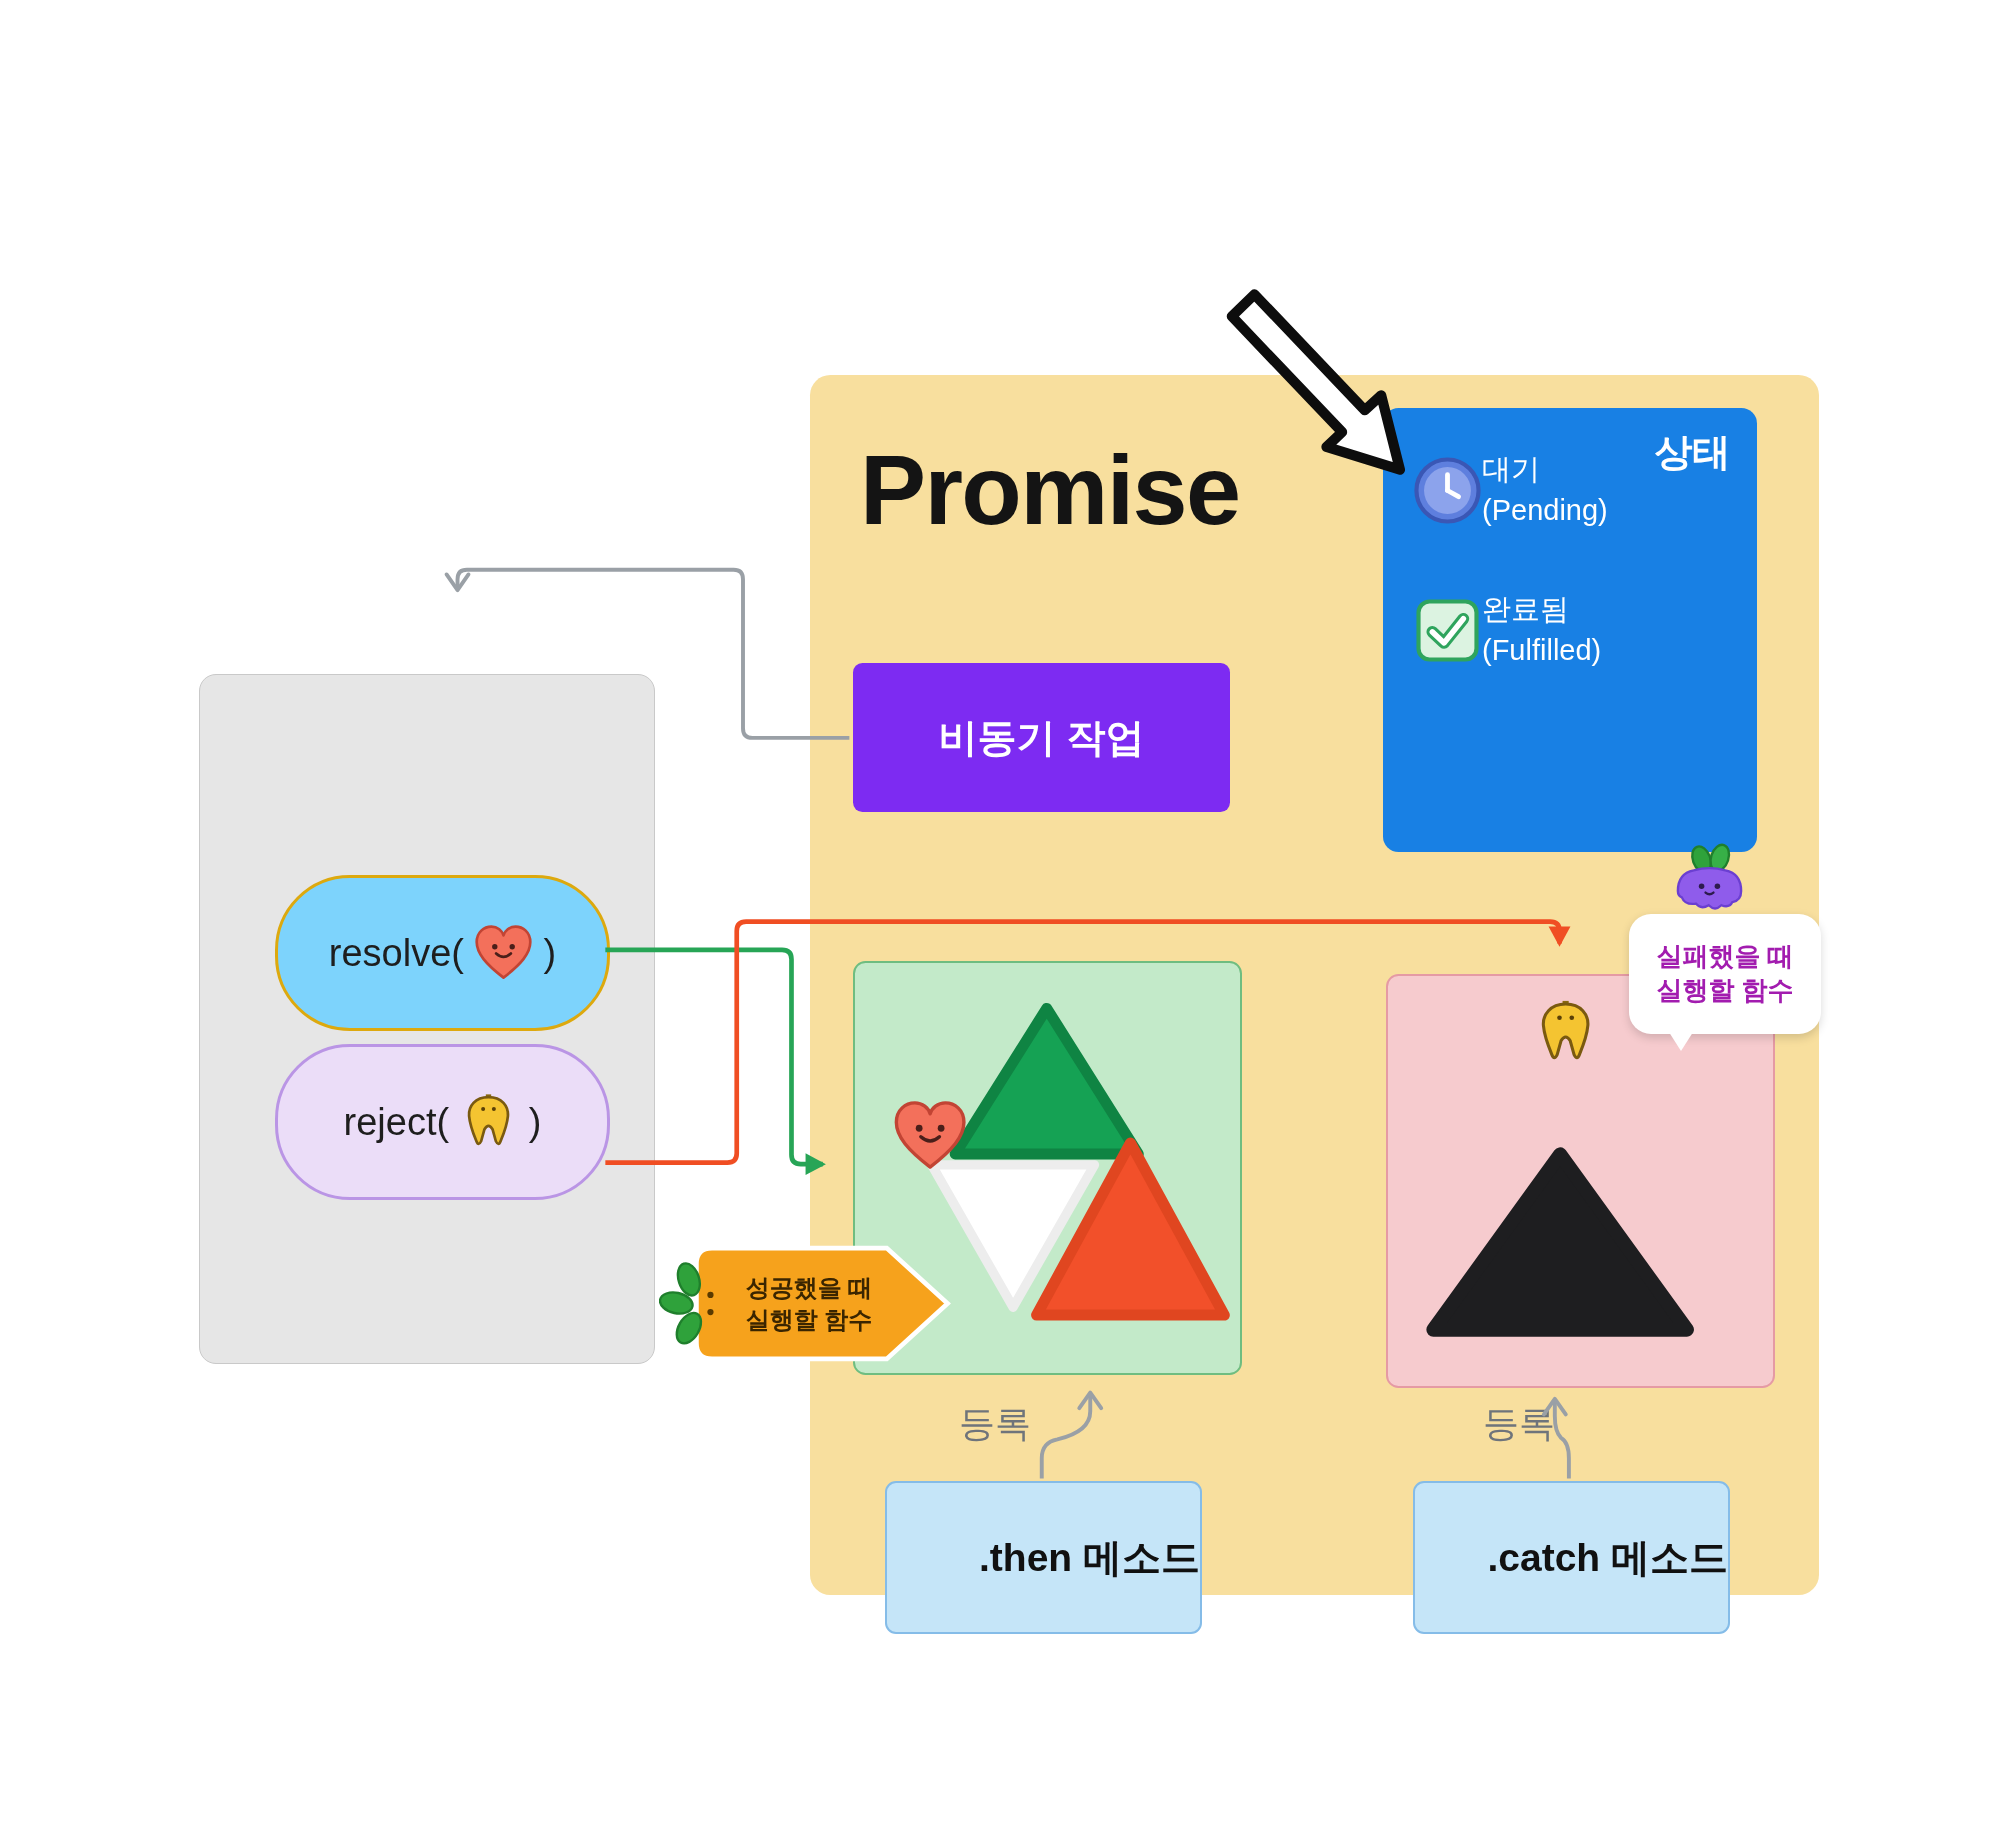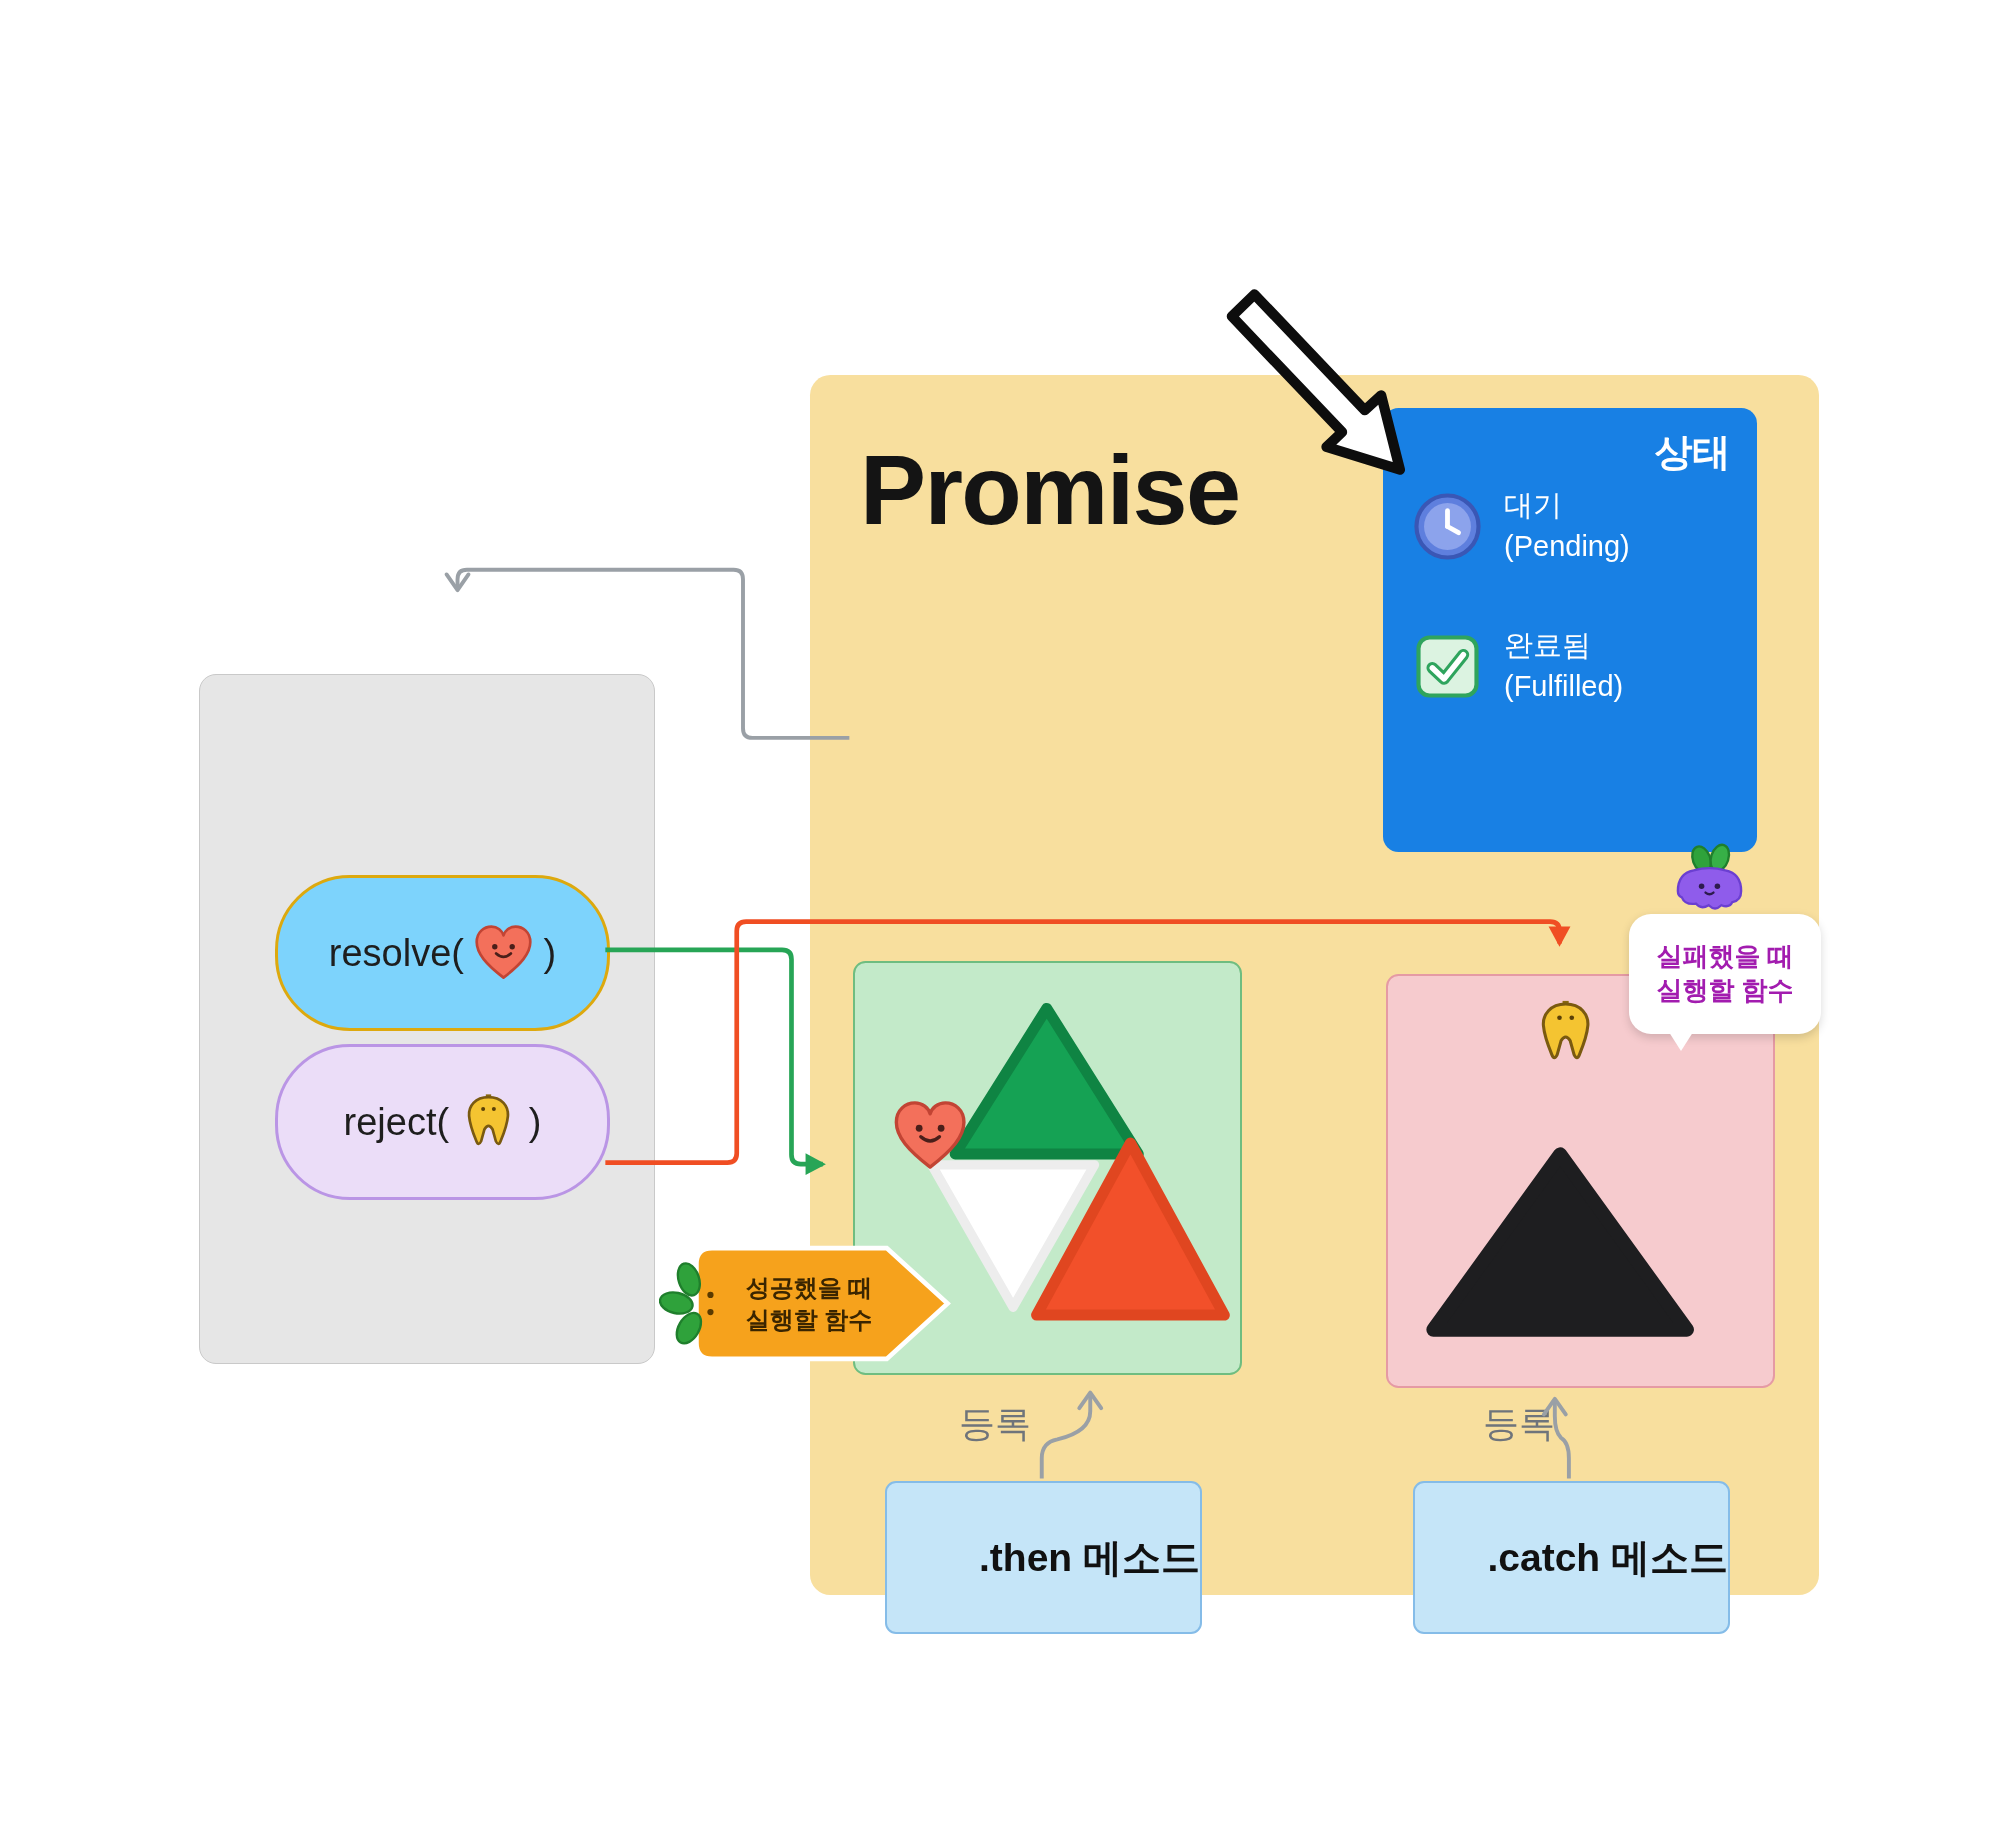--- a/index.html
+++ b/index.html
@@ -14,21 +14,21 @@
 
   
   .async-box{position:absolute;left:853px;top:663px;width:377px;height:149px;z-index:5;
     background:#7D2BF2;border-radius:9.4px;display:flex;align-items:center;justify-content:center;}
   .async-box span{color:#ffffff;font-size:39px;font-weight:700;}
 
   
   .state-panel{position:absolute;left:1383px;top:408px;width:374px;height:444px;z-index:4;
     background:#1880E4;border-radius:15.6px;}
   .state-title{position:absolute;top:19px;right:26.6px;color:#ffffff;font-size:38px;font-weight:700;}
-  .state-row{position:absolute;left:30px;display:flex;align-items:center;gap:22px;margin-top:36px;}
+  .state-row{position:absolute;left:30px;display:flex;align-items:center;}
   .state-row.r0{top:41px;} .state-row.r1{top:181px;} .state-row.r2{top:322px;}
   .state-icon{width:69px;height:69px;flex:0 0 auto;}
   .state-text{color:#ffffff;font-size:29px;line-height:1.42;}
 
   
   .executor-tab{position:absolute;left:258px;top:618px;width:360px;height:149px;z-index:4;
     background:#EDEDED;border-radius:33px;display:flex;justify-content:center;}
   .executor-tab span{margin-top:25px;font-size:36px;color:#2f2f2f;}
   .executor-panel{position:absolute;left:199px;top:674px;width:454px;height:688px;z-index:3;
     background:#E6E6E6;border:1.6px solid #C9C9C9;border-radius:17px;}
@@ -77,20 +77,23 @@
   .arrows .black-arrow{fill:#ffffff;stroke:#0d0d0d;stroke-width:13;stroke-linejoin:round;}
 </style>
 </head>
 <body>
 
 <div class="stage">
 
   <div class="promise-panel"></div>
   <div class="promise-title">Promise</div>
 
+  <div class="async-box">
+    <span>비동기 작업</span>
+  </div>
 
   <div class="state-panel">
     <div class="state-title">상태</div>
 
     <div class="state-row r0">
       <svg class="state-icon" viewBox="0 0 100 100">
         <circle cx="50" cy="50" r="45" fill="#5E7FDE" stroke="#3A57B5" stroke-width="6"></circle>
         <circle cx="50" cy="50" r="34" fill="#8CA3EC"></circle>
         <path d="M50 50 L50 27" stroke="#ffffff" stroke-width="7" stroke-linecap="round"></path>
         <path d="M50 50 L66 59" stroke="#ffffff" stroke-width="7" stroke-linecap="round"></path>

